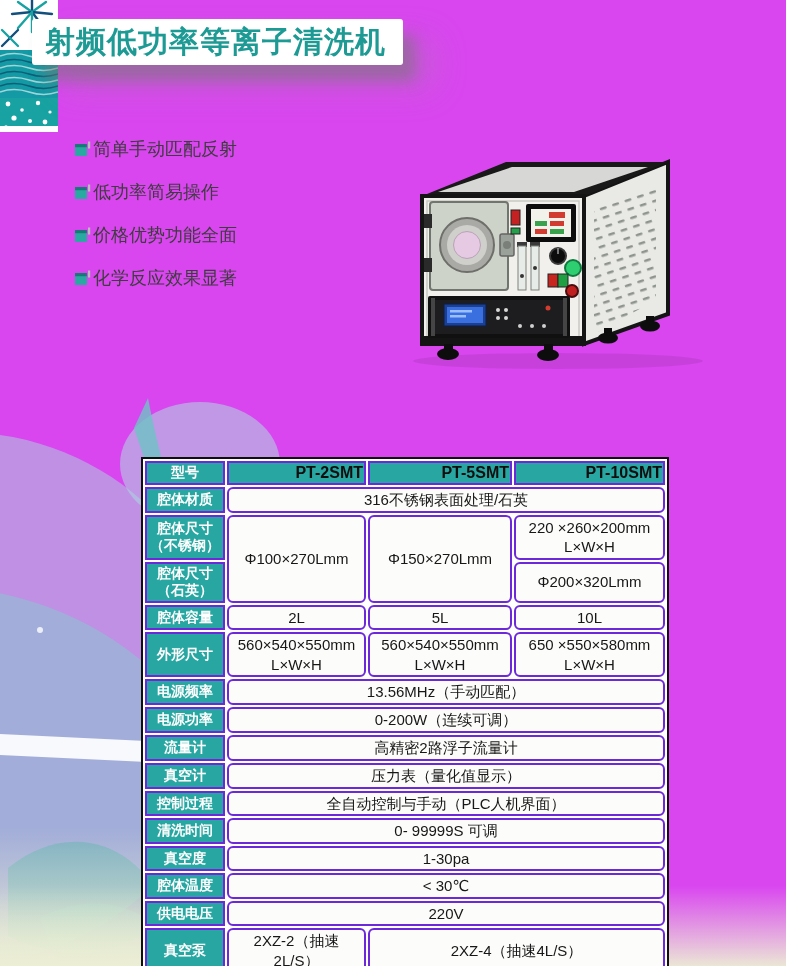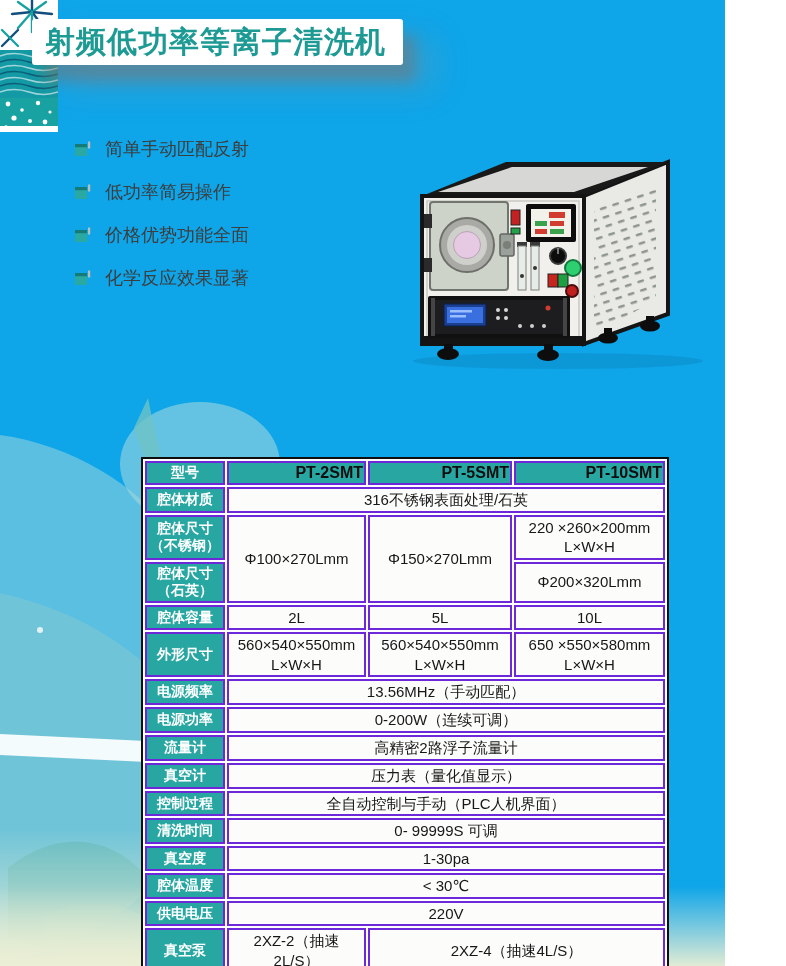--- a/index.html
+++ b/index.html
@@ -1,45 +1,45 @@
 <!DOCTYPE html>
 <html><head>
 <meta charset="utf-8">
 <style>
   html,body{margin:0;padding:0;background:#ffffff;}
   .page{
-    position:relative;width:725px;height:966px;overflow:hidden;background:#0ea5e9;
+    position:relative;width:786px;height:966px;overflow:hidden;background:#d946ef;
     font-family:"Liberation Sans","DejaVu Sans",sans-serif;
   }
   
   .bg-left{position:absolute;left:0;top:398px;width:430px;height:568px;z-index:0;pointer-events:none;}
   .bottom-tint{position:absolute;left:0;right:0;bottom:0;height:80px;z-index:0;
     background:linear-gradient(to bottom, rgba(237,240,214,0), rgba(236,239,212,0.95));}
   .corner-deco{position:absolute;left:0;top:0;width:58px;height:132px;z-index:2;}
   
   .title-box{
     position:absolute;left:32px;top:19px;width:358px;height:46px;background:#ffffff;
     border-radius:3px;display:flex;align-items:center;padding-left:13px;z-index:3;
     box-shadow:12px 16px 14px rgba(115,115,115,0.50), 30px 22px 34px rgba(150,150,150,0.30);
   }
   .title-box h1{margin:0;font-size:30px;font-weight:bold;color:#1d9a94;letter-spacing:1px;white-space:nowrap;}
   
   .features{position:absolute;left:74px;top:138px;z-index:2;list-style:none;margin:0;padding:0;}
-  .features li{display:flex;align-items:center;gap:14px;height:21px;margin-bottom:22px;
+  .features li{display:flex;align-items:center;gap:2px;height:21px;margin-bottom:22px;
     font-size:18px;color:#3d3d3d;}
   .feature-icon{flex:0 0 auto;display:block;}
   
   .machine{position:absolute;left:398px;top:138px;width:328px;height:232px;z-index:2;}
   
   .spec{position:absolute;left:141px;top:457px;z-index:2;border:2px solid #0e0e0e;background:#ffffff;}
   table.spec-table{border-collapse:separate;border-spacing:2px;background:#ffffff;table-layout:fixed;}
   .spec-table td{border:2px solid #6d28d9;box-sizing:border-box;}
   .lbl{background:#28a7a2;color:#ffffff;font-weight:bold;font-size:14px;text-align:center;vertical-align:middle;padding:1px 2px;line-height:1.25;}
   .model{background:#28a7a2;color:#0e0e0e;font-weight:bold;font-size:16px;text-align:right;vertical-align:middle;}
-  .val{background:#fcfcfa;color:#171717;font-size:15px;text-align:center;vertical-align:middle;padding:1px 3px;line-height:1.3;}
+  .val{background:#fcfcfa;color:#171717;font-size:15px;text-align:center;vertical-align:middle;padding:1px 3px;line-height:1.3;border-radius:6px;}
   .val .l2{display:block;}
   tr.h-a td{height:24px}
   tr.h-b td{height:44px}
   tr.h-c td{height:40px}
   tr.h-d td{height:25px}
   tr.h-e td{height:42px}
   tr.h-f td{height:26px}
   tr.h-g td{height:30px}
 </style>
 </head>

